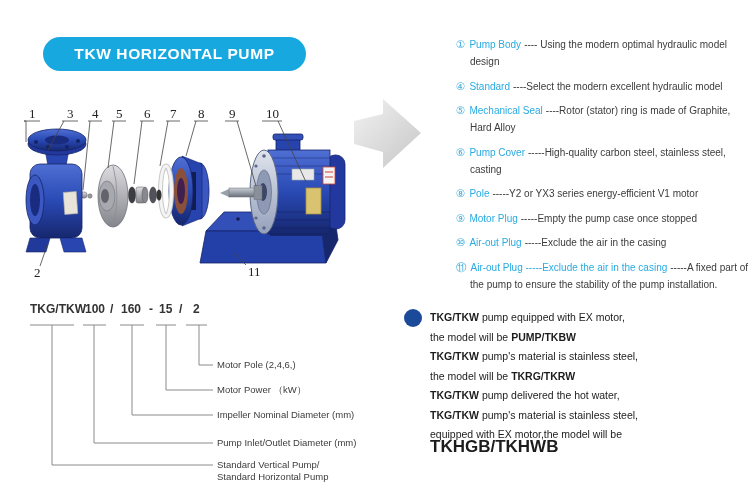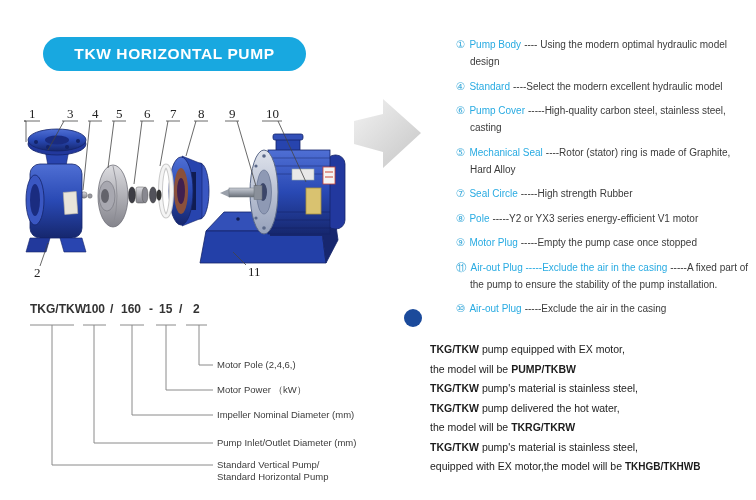--- a/index.html
+++ b/index.html
@@ -10,24 +10,24 @@
           background:#18A8E0;display:flex;align-items:center;justify-content:center;}
   .banner span{color:#ffffff;font-weight:bold;font-size:15.5px;letter-spacing:.6px;}
   
   .legend{position:absolute;left:420px;top:36px;width:334px;display:flex;flex-direction:column;gap:7.5px;}
   .part-item{font-size:10px;line-height:17px;color:#3b3b3b;padding-left:14px;text-indent:-14px;margin-left:36px;}
   .pnum{color:#45AEDC;font-size:10.5px;margin-right:4px;}
   .pname{color:#29ABE2;}
   .pdesc{margin-left:3px;}
   
   .note-bullet{position:absolute;left:404px;top:309px;width:18px;height:18px;border-radius:50%;background:#1B4A9B;}
-  .notes{position:absolute;left:430px;top:311px;width:322px;display:flex;flex-direction:column;gap:7px;margin-top:32px;}
+  .notes{position:absolute;left:430px;top:311px;width:322px;display:flex;flex-direction:column;gap:7px;}
   .note-line{font-size:10.5px;line-height:12.5px;color:#1c1c1c;}
   .note-line b{font-weight:bold;}
-  .note-line.big b{font-size:10px;}
+  .note-line.big b{font-size:17px;}
   
   .pump-svg{position:absolute;left:10px;top:100px;}
   .arrow-svg{position:absolute;left:350px;top:92px;}
   .tree-svg{position:absolute;left:0px;top:295px;}
   svg text.callout{font-size:13px;fill:#222;font-family:"Liberation Serif","DejaVu Serif",serif;}
   svg text.mseg{font-size:12px;font-weight:bold;fill:#333;}
   svg text.tlabel{font-size:9.5px;fill:#3c3c3c;}
 </style>
 </head>
 <body>
@@ -195,27 +195,26 @@
         <stop offset="0" stop-color="#f2f2f2"></stop>
           <stop offset="1" stop-color="#c6c6c6"></stop>
       </linearGradient>
     </defs>
     <polygon points="4,29 33,22 33,7 71,41 33,76 33,60 4,52" fill="url(#gArr)"></polygon>
   </svg>
 
   <div class="legend">
     <div class="part-item"><span class="pnum">①</span><span class="pname">Pump Body</span><span class="pdesc">---- Using the modern optimal hydraulic model design</span></div>
     <div class="part-item"><span class="pnum">④</span><span class="pname">Standard</span><span class="pdesc">----Select the modern excellent hydraulic model</span></div>
+    <div class="part-item"><span class="pnum">⑤</span><span class="pname">Mechanical Seal</span><span class="pdesc">----Rotor (stator) ring is made of Graphite, Hard Alloy</span></div>
     <div class="part-item"><span class="pnum">⑥</span><span class="pname">Pump Cover</span><span class="pdesc">-----High-quality carbon steel, stainless steel, casting</span></div>
-    <div class="part-item"><span class="pnum">⑤</span><span class="pname">Mechanical Seal</span><span class="pdesc">----Rotor (stator) ring is made of Graphite, Hard Alloy</span></div>
-    <div class="part-item"><span class="pnum">⑦</span><span class="pname">Seal Circle</span><span class="pdesc">-----High strength Rubber</span></div>
     <div class="part-item"><span class="pnum">⑧</span><span class="pname">Pole</span><span class="pdesc">-----Y2 or YX3 series energy-efficient V1 motor</span></div>
     <div class="part-item"><span class="pnum">⑨</span><span class="pname">Motor Plug</span><span class="pdesc">-----Empty the pump case once stopped</span></div>
+    <div class="part-item"><span class="pnum">⑩</span><span class="pname">Air-out Plug</span><span class="pdesc">-----Exclude the air in the casing</span></div>
     <div class="part-item"><span class="pnum">⑪</span><span class="pname">Air-out Plug -----Exclude the air in the casing</span><span class="pdesc">-----A fixed part of the pump to ensure the stability of the pump installation.</span></div>
-    <div class="part-item"><span class="pnum">⑩</span><span class="pname">Air-out Plug</span><span class="pdesc">-----Exclude the air in the casing</span></div>
   </div>
 
   <svg class="tree-svg" width="380" height="205" viewBox="0 0 380 205">
     <g>
       <text class="mseg" x="30" y="18">TKG/TKW</text>
       <text class="mseg" x="85" y="18">100</text>
       <text class="mseg" x="110" y="18">/</text>
       <text class="mseg" x="121" y="18">160</text>
       <text class="mseg" x="149" y="18">-</text>
       <text class="mseg" x="159" y="18">15</text>
@@ -242,19 +241,19 @@
       <text class="tlabel" x="217" y="173">Standard Vertical Pump/</text>
       <text class="tlabel" x="217" y="185">Standard  Horizontal Pump</text>
     </g>
   </svg>
 
   <div class="note-bullet"></div>
   <div class="notes">
     <div class="note-line"><span></span><b>TKG/TKW</b><span> pump equipped with EX motor,</span></div>
     <div class="note-line"><span>the model will be </span><b>PUMP/TKBW</b><span></span></div>
     <div class="note-line"><span></span><b>TKG/TKW</b><span> pump's material is stainless steel,</span></div>
+    <div class="note-line"><span>the model will be </span><b>TKRG/TKRW</b><span></span></div>
     <div class="note-line"><span></span><b>TKG/TKW</b><span> pump delivered the hot water,</span></div>
-    <div class="note-line"><span>the model will be </span><b>TKRG/TKRW</b><span></span></div>
     <div class="note-line"><span></span><b>TKG/TKW</b><span> pump's material is stainless steel,</span></div>
     <div class="note-line big"><span>equipped with EX motor,the model will be </span><b>TKHGB/TKHWB</b><span></span></div>
   </div>
 
 </div>
 
 </body></html>

